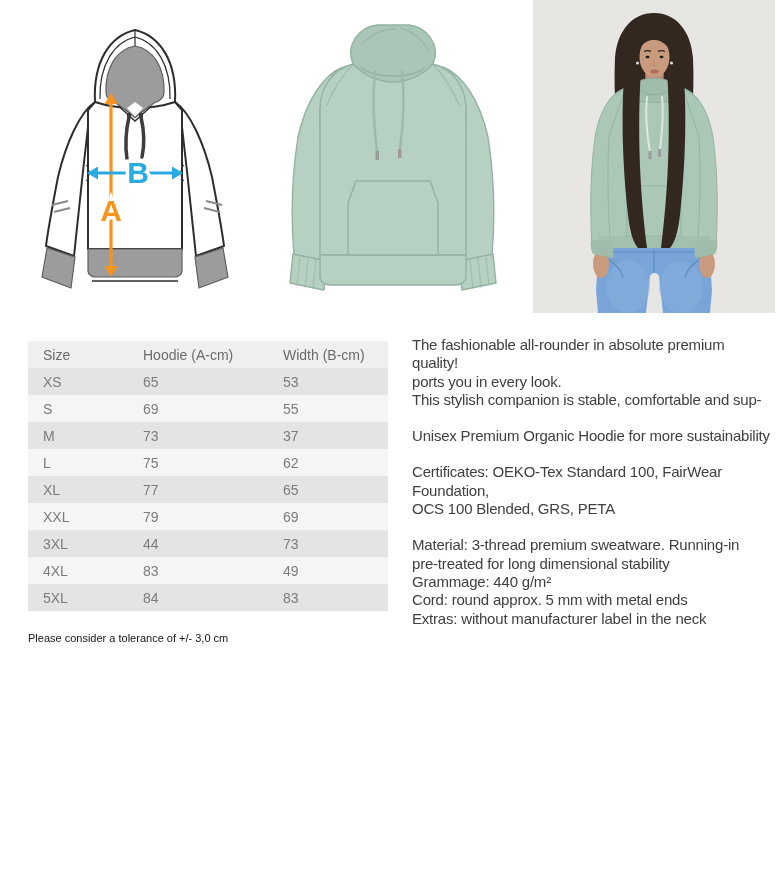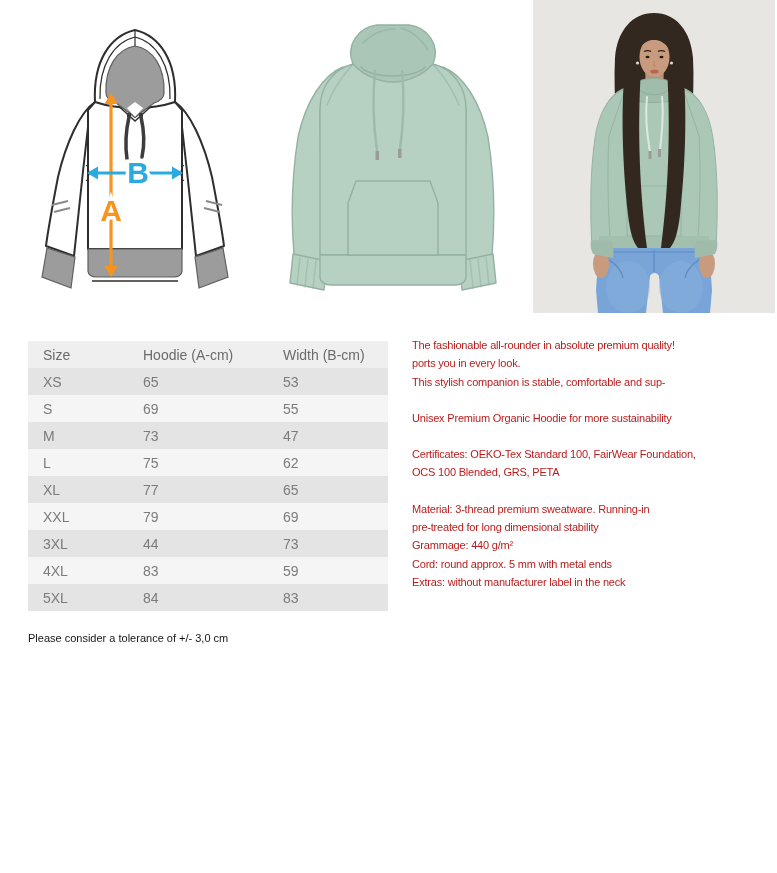--- a/index.html
+++ b/index.html
@@ -9,22 +9,22 @@
   
   .size-table{position:absolute;left:28px;top:341px;width:360px;font-size:14px;}
   .trow{display:grid;grid-template-columns:100px 140px 120px;height:27px;align-items:center;
         padding-left:15px;box-sizing:border-box;color:#7b7b7b;}
   .trow.thead{background:var(--table-header-bg);color:#6b6b6b;}
   .size-table .trow:nth-child(2n){background:var(--table-row-dark);}
   .size-table .trow:nth-child(2n+1):not(.thead){background:var(--table-row-light);}
   
   .note{position:absolute;left:28px;top:632px;font-size:11px;color:#161616;}
   
-  .desc{position:absolute;left:412px;top:336px;width:362px;font-size:11px;line-height:18.3px;
-        color:#b91c1c;letter-spacing:-0.2px;}
+  .desc{position:absolute;left:412px;top:336px;width:362px;font-size:15px;line-height:18.3px;
+        color:#404040;letter-spacing:-0.2px;}
   .desc .para{margin:0 0 18px 0;}
   
   .ln{stroke:var(--line-dark);stroke-width:2;fill:none;stroke-linejoin:round;stroke-linecap:round;}
   .fw{fill:#fff;}
   .fgray{fill:var(--diagram-gray);stroke:#5f5f5f;stroke-width:1.2;}
   .arrowA{stroke:var(--arrow-a);stroke-width:3.2;}
   .headA{fill:var(--arrow-a);}
   .arrowB{stroke:var(--arrow-b);stroke-width:3.2;}
   .headB{fill:var(--arrow-b);}
   .lbl{font-family:"Liberation Sans",sans-serif;font-weight:bold;font-size:30px;text-anchor:middle;
@@ -196,21 +196,21 @@
       <span>53</span>
     </div>
     <div class="trow">
       <span>S</span>
       <span>69</span>
       <span>55</span>
     </div>
     <div class="trow">
       <span>M</span>
       <span>73</span>
-      <span>47</span>
+      <span>37</span>
     </div>
     <div class="trow">
       <span>L</span>
       <span>75</span>
       <span>62</span>
     </div>
     <div class="trow">
       <span>XL</span>
       <span>77</span>
       <span>65</span>
@@ -221,21 +221,21 @@
       <span>69</span>
     </div>
     <div class="trow">
       <span>3XL</span>
       <span>44</span>
       <span>73</span>
     </div>
     <div class="trow">
       <span>4XL</span>
       <span>83</span>
-      <span>59</span>
+      <span>49</span>
     </div>
     <div class="trow">
       <span>5XL</span>
       <span>84</span>
       <span>83</span>
     </div>
   </div>
 
   <div class="note">Please consider a tolerance of +/- 3,0 cm</div>
 

